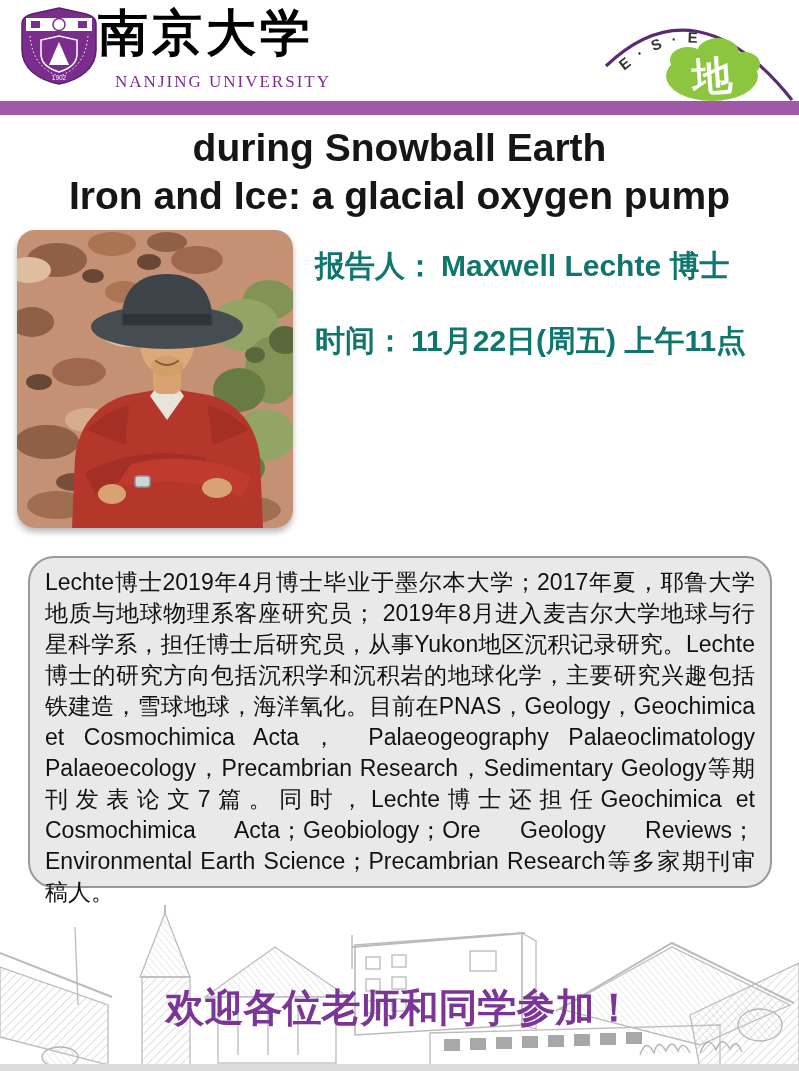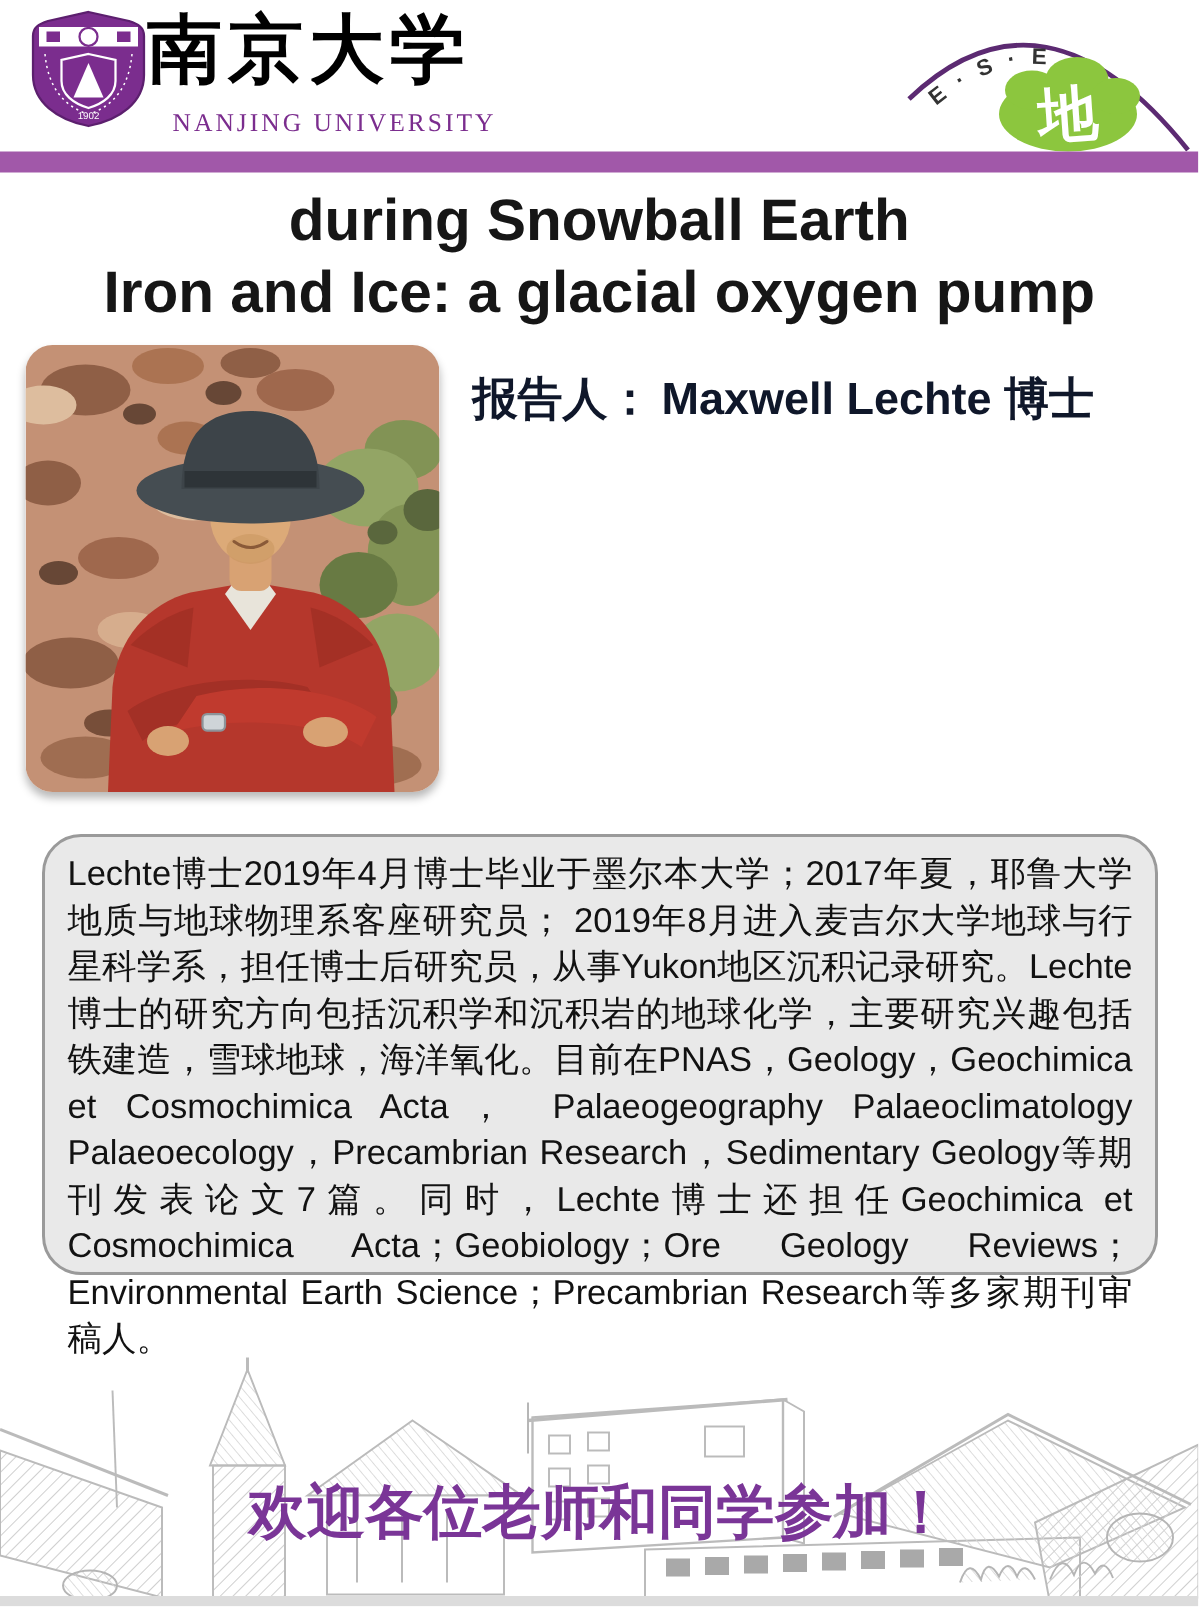--- a/index.html
+++ b/index.html
@@ -29,26 +29,26 @@
   }
   
   .photo{
     position:absolute;left:17px;top:230px;width:276px;height:298px;
     border-radius:18px;overflow:hidden;box-shadow:0 4px 6px rgba(0,0,0,.28);
   }
   .photo svg{display:block;}
   
   .details{position:absolute;left:315px;top:230px;width:478px;height:300px;}
   .detail-line{position:absolute;left:0;white-space:nowrap;
-    font-size:30px;font-weight:700;color:#0f172a;}
+    font-size:30px;font-weight:700;color:#0f766e;}
   .detail-line .lbl{margin-right:6px;}
   .d1{top:16px}.d2{top:91px}.d3{top:166px}.d4{top:241px}
   
   .bio-box{
-    position:absolute;left:28px;top:556px;width:744px;height:294px;box-sizing:border-box;
+    position:absolute;left:28px;top:556px;width:744px;height:332px;box-sizing:border-box;
     background:#e9e9e9;border:2px solid #9a9a9a;border-radius:26px;
     padding:9px 15px 0 15px;
   }
   .bio-box p{
     margin:0;font-size:23px;line-height:31px;color:#121212;text-align:justify;
   }
   
   .footer{position:absolute;left:0;top:905px;width:651px;height:166px;}
   .footer .sketch{position:absolute;left:0;top:0;}
   .welcome{
@@ -171,20 +171,23 @@
 
         <rect x="118" y="246" width="15" height="11" rx="3" fill="#cfd4d8" stroke="#8d9399" stroke-width="1.5"></rect>
       </g>
     </svg>
   </figure>
 
   <div class="details">
     <div class="detail-line d1">
       <span class="lbl">报告人：</span><span>Maxwell Lechte 博士</span>
     </div>
+    <div class="detail-line d2">
+      <span class="lbl">时间：</span><span>11月22日(周五)  上午11点</span>
+    </div>
   </div>
 
   <section class="bio-box">
     <p>Lechte博士2019年4月博士毕业于墨尔本大学；2017年夏，耶鲁大学地质与地球物理系客座研究员； 2019年8月进入麦吉尔大学地球与行星科学系，担任博士后研究员，从事Yukon地区沉积记录研究。Lechte博士的研究方向包括沉积学和沉积岩的地球化学，主要研究兴趣包括铁建造，雪球地球，海洋氧化。目前在PNAS，Geology，Geochimica et Cosmochimica Acta， Palaeogeography Palaeoclimatology Palaeoecology，Precambrian Research，Sedimentary Geology等期刊发表论文7篇。同时，Lechte博士还担任Geochimica et Cosmochimica Acta；Geobiology；Ore Geology Reviews；Environmental Earth Science；Precambrian Research等多家期刊审稿人。</p>
   </section>
 
   <div class="footer">
     <svg class="sketch" width="799" height="166" viewBox="0 0 799 166" opacity="0.85">
       <defs>
         <pattern id="hatch" patternUnits="userSpaceOnUse" width="6" height="6" patternTransform="rotate(45)">

